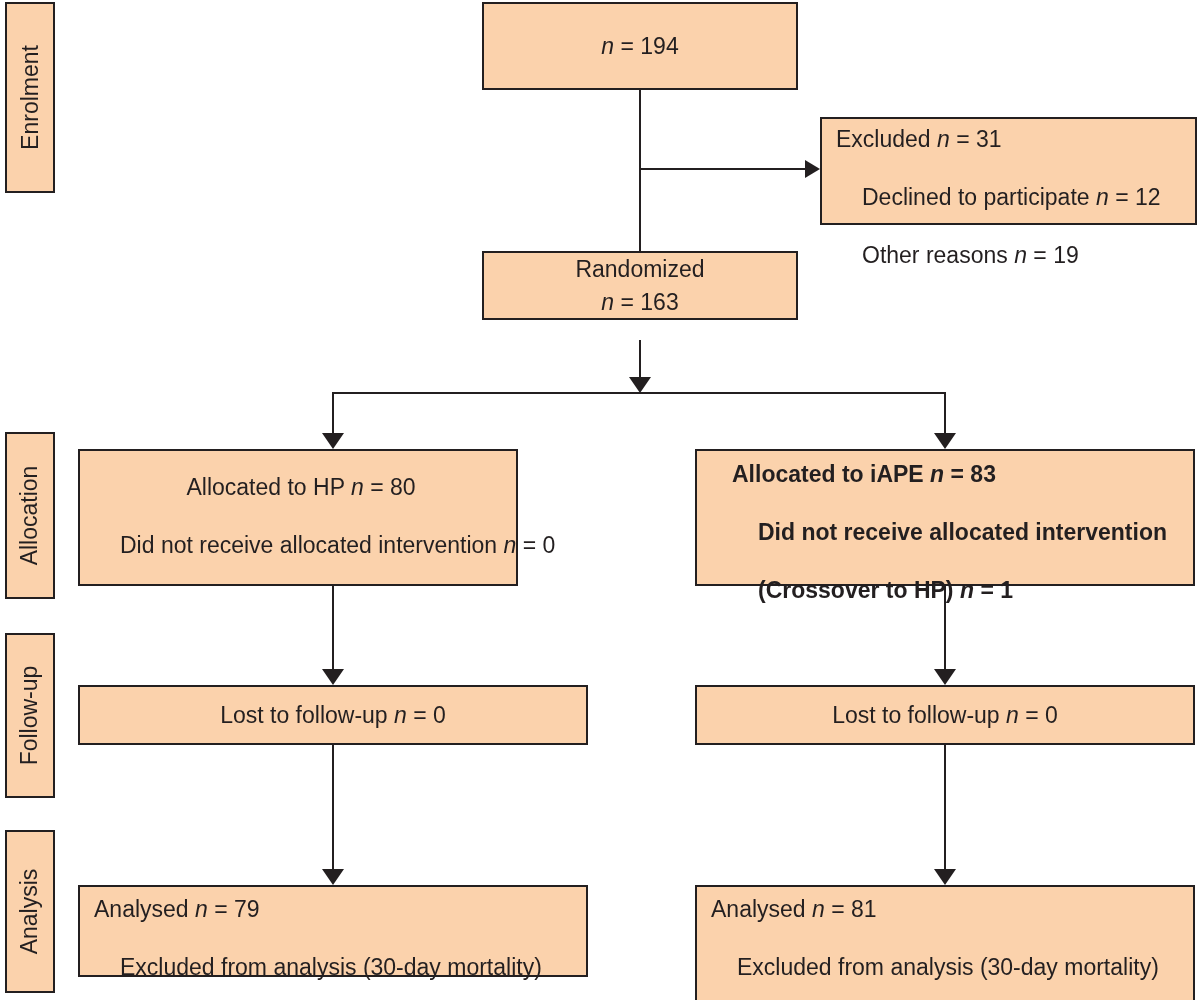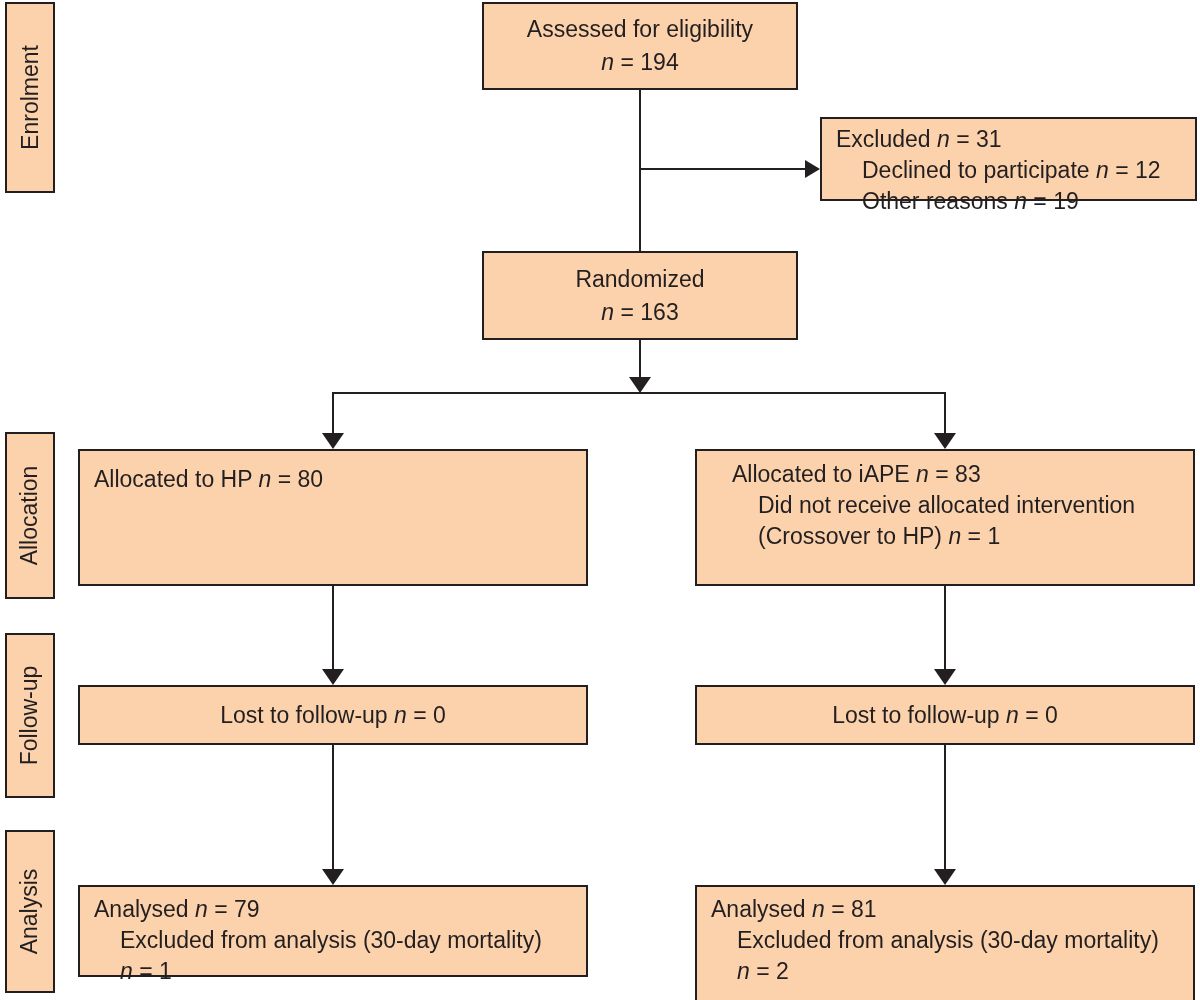--- a/index.html
+++ b/index.html
@@ -18,21 +18,21 @@
   .fbox{
     position:absolute;box-sizing:border-box;
     border:2px solid var(--border);background:var(--fill);
     font-size:23px;line-height:31px;
   }
   .fbox.center{
     display:flex;flex-direction:column;align-items:center;justify-content:center;
     text-align:center;line-height:33px;
   }
   .line{white-space:nowrap;}
-  .line.ind{padding-left:26px;}
+  .line.ind{padding-left:26px;margin-top:27px;}
   .stage{
     position:absolute;left:5px;width:50px;box-sizing:border-box;
     border:2px solid var(--border);background:var(--fill);
     display:flex;align-items:center;justify-content:center;
   }
   .stage .stage-text{
     transform:rotate(-90deg);white-space:nowrap;font-size:23px;
   }
   .vline,.hline{position:absolute;background:var(--linec);}
   .arrow-down{
@@ -58,40 +58,40 @@
     <span class="stage-text">Allocation</span>
   </div>
   <div class="stage" style="top:633px;height:165px;">
     <span class="stage-text">Follow-up</span>
   </div>
   <div class="stage" style="top:830px;height:163px;">
     <span class="stage-text">Analysis</span>
   </div>
 
   <div class="fbox center" style="left:482px;top:2px;width:316px;height:88px;">
-      <div class="line">Assessed for eligibility</div>
       <div class="line"><i>n</i> = 194</div>
     </div>
 
-  <div class="fbox" style="left:820px;top:117px;width:377px;height:84px;padding:5px 8px 0 14px;">
+  <div class="fbox" style="left:820px;top:117px;width:377px;height:108px;padding:5px 8px 0 14px;">
       <div class="line">Excluded <i>n</i> = 31</div>
       <div class="line ind">Declined to participate <i>n</i> = 12</div>
       <div class="line ind">Other reasons <i>n</i> = 19</div>
     </div>
 
-  <div class="fbox center" style="left:482px;top:251px;width:316px;height:89px;">
+  <div class="fbox center" style="left:482px;top:251px;width:316px;height:69px;">
       <div class="line">Randomized</div>
       <div class="line"><i>n</i> = 163</div>
     </div>
 
-  <div class="fbox" style="left:78px;top:449px;width:510px;height:137px;padding:13px 8px 0 14px;">
+  <div class="fbox" style="left:78px;top:449px;width:440px;height:137px;padding:21px 8px 0 14px;text-align:center;">
       <div class="line">Allocated to HP <i>n</i> = 80</div>
+      <div class="line ind">Did not receive allocated intervention <i>n</i> = 0</div>
     </div>
 
-  <div class="fbox" style="left:695px;top:449px;width:500px;height:137px;padding:8px 8px 0 35px;">
+  <div class="fbox" style="left:695px;top:449px;width:500px;height:137px;padding:8px 8px 0 35px;font-weight:bold;">
       <div class="line">Allocated to iAPE <i>n</i> = 83</div>
       <div class="line ind">Did not receive allocated intervention</div>
       <div class="line ind">(Crossover to HP) <i>n</i> = 1</div>
     </div>
 
   <div class="fbox center" style="left:78px;top:685px;width:510px;height:60px;">
       <div class="line">Lost to follow-up <i>n</i> = 0</div>
     </div>
 
   <div class="fbox center" style="left:695px;top:685px;width:500px;height:60px;">

